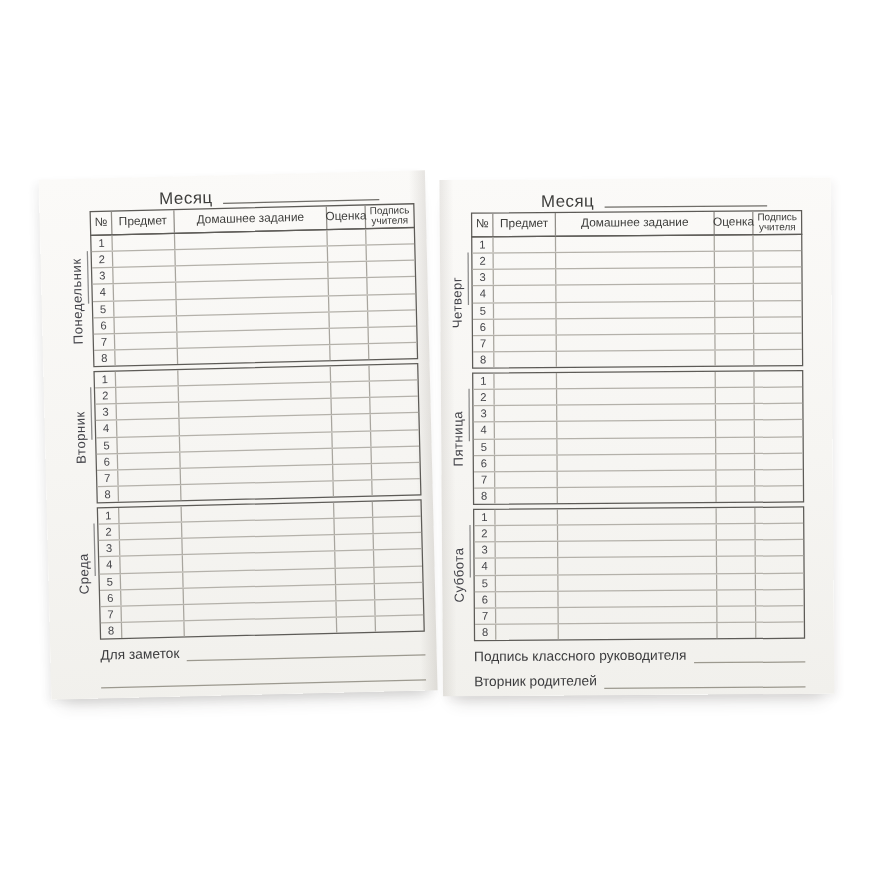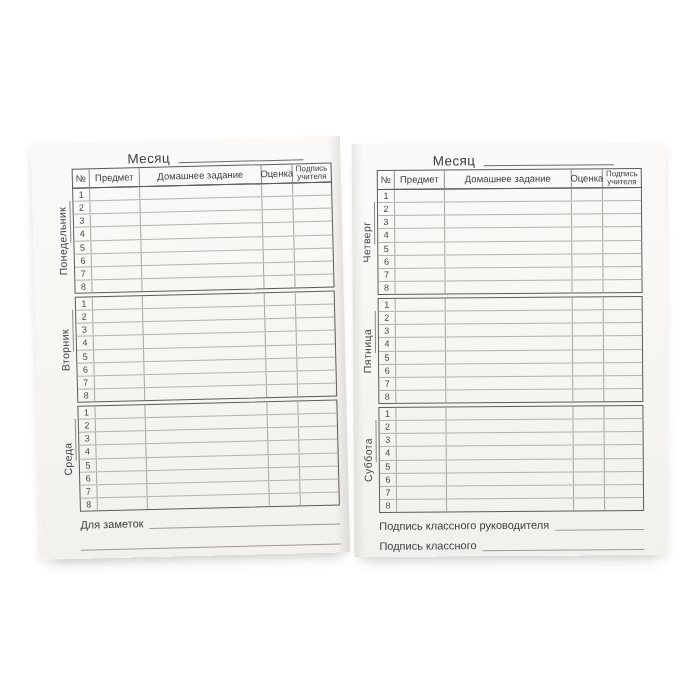--- a/index.html
+++ b/index.html
@@ -491,18 +491,18 @@
             <div class="cell c2"></div>
             <div class="cell c3"></div>
             <div class="cell c4"></div>
           </div>
         </div>
         <div class="footer-row f0">
           <span class="footer-label">Подпись классного руководителя</span>
           <span class="footer-rule"></span>
         </div>
         <div class="footer-row f1">
-          <span class="footer-label">Подпись классного</span>
+          <span class="footer-label">Вторник родителей</span>
           <span class="footer-rule"></span>
         </div>
       </div>
   </div>
 </div>
 
 </body></html>

